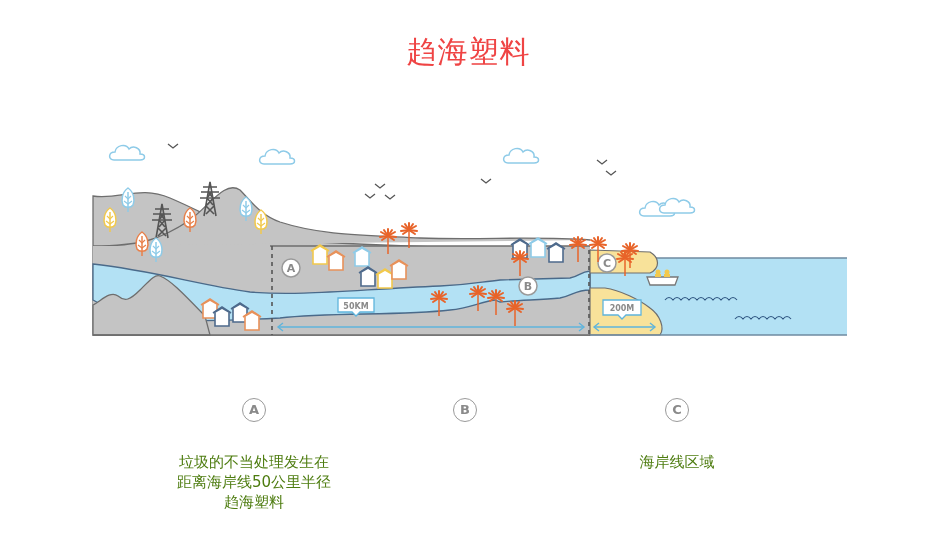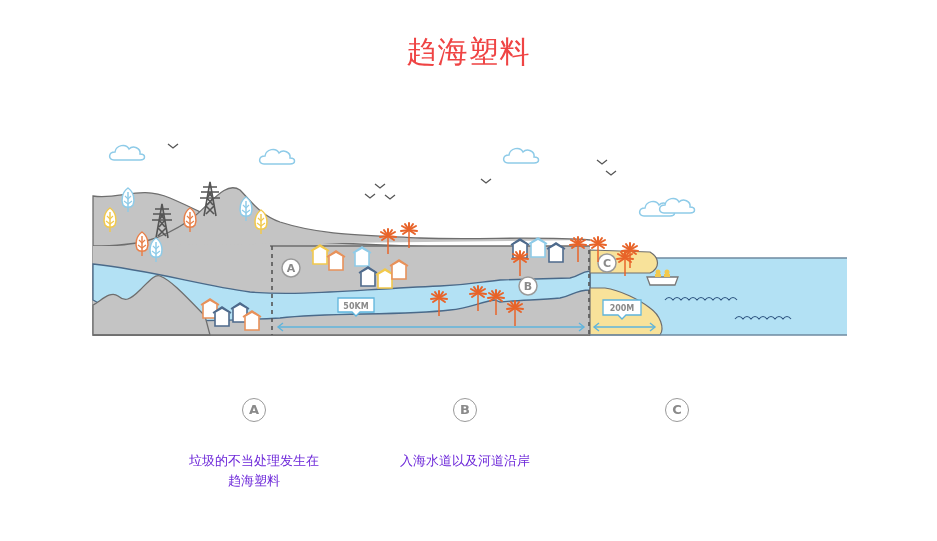--- a/index.html
+++ b/index.html
@@ -5,21 +5,21 @@
   html, body { margin:0; padding:0; background:#ffffff; }
   body { width:937px; height:541px; position:relative; overflow:hidden;
          font-family:"DejaVu Sans", sans-serif; }
   .title { position:absolute; left:0; width:937px; top:32px; text-align:center;
            font-size:30px; color:#ef4444; letter-spacing:1px; }
   .scene { position:absolute; left:0; top:0; }
   .legend { position:absolute; top:398px; width:240px; text-align:center; }
   .badge { display:inline-block; width:22px; height:22px; border:1.5px solid #9a9a9a;
            border-radius:50%; color:#8a8a8a; font-size:13px; font-weight:bold;
            line-height:22px; text-align:center; }
-  .desc { margin-top:30px; font-size:13px; line-height:20px; color:#6d28d9;font-family:Liberation Mono, monospace; }
+  .desc { margin-top:30px; font-size:15px; line-height:20px; color:#4d7c0f; }
 </style>
 </head>
 <body>
 
 <div class="title">趋海塑料</div>
 
 <svg class="scene" width="937" height="541" viewBox="0 0 937 541" xmlns="http://www.w3.org/2000/svg">
   <defs>
     <g id="tree">
       <path d="M0,-14 C6,-10 7,-2 5,3 C3,6 -3,6 -5,3 C-7,-2 -6,-10 0,-14 Z" fill="#fff" stroke="currentColor" stroke-width="1.5"></path>
@@ -171,26 +171,27 @@
   <use href="#bird" x="390" y="197"></use>
   <use href="#bird" x="486" y="181"></use>
   <use href="#bird" x="602" y="162"></use>
   <use href="#bird" x="611" y="173"></use>
 </svg>
 
 <div class="legend" style="left:134px;">
   <span class="badge">A</span>
   <div class="desc">
     <div>垃圾的不当处理发生在</div>
+    <div>距离海岸线50公里半径</div>
     <div>趋海塑料</div>
   </div>
 </div>
 <div class="legend" style="left:345px;">
   <span class="badge">B</span>
   <div class="desc">
-    <div>入海水道以及河道沿岸</div>
   </div>
 </div>
 <div class="legend" style="left:557px;">
   <span class="badge">C</span>
   <div class="desc">
+    <div>海岸线区域</div>
   </div>
 </div>
 
 </body></html>

